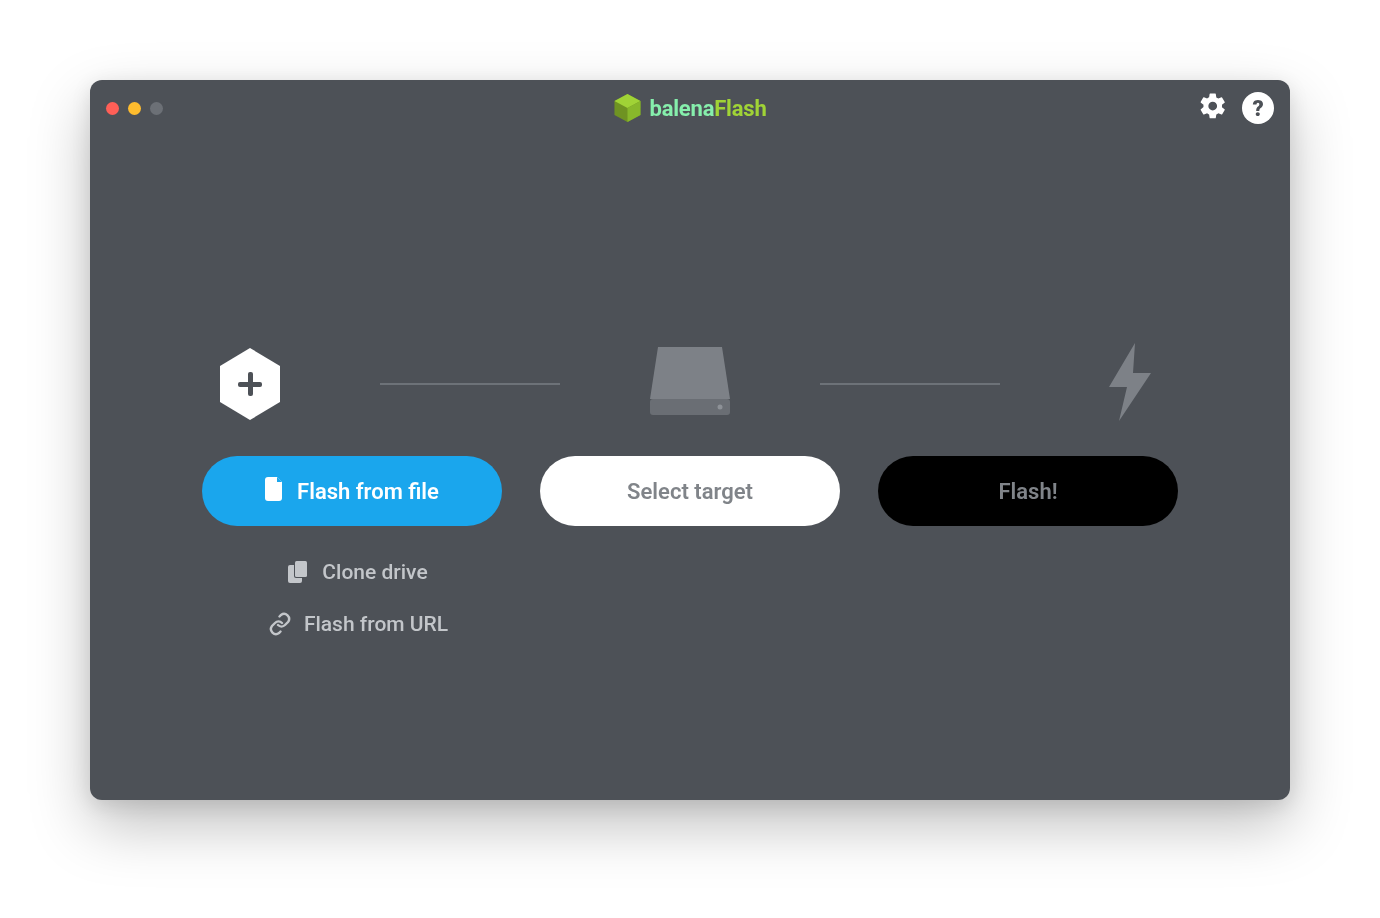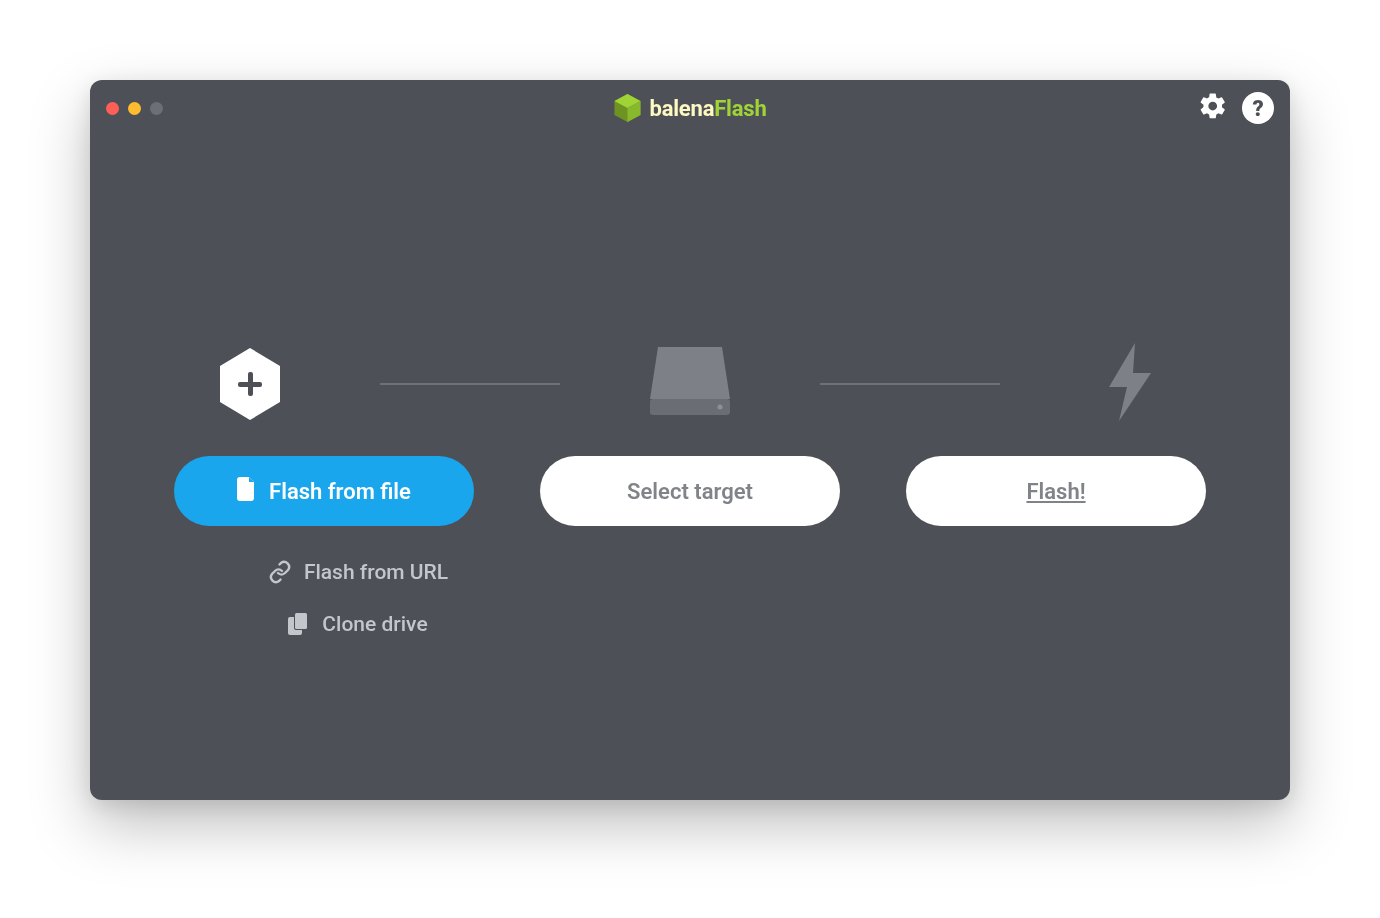--- a/index.html
+++ b/index.html
@@ -58,21 +58,21 @@
     display: flex;
     align-items: center;
     gap: 8px;
   }
   .brand svg { display: block; }
   .brand-text {
     font-size: 22px;
     font-weight: 700;
     letter-spacing: -0.2px;
   }
-  .brand-text .b1 { color: #fef9c3; }
+  .brand-text .b1 { color: #86efac; }
   .brand-text .b2 { color: #a0d336; }
 
   .title-right {
     margin-left: auto;
     display: flex;
     align-items: center;
     gap: 14px;
   }
   .gear-btn { color: #ffffff; display:flex; align-items:center; cursor:pointer; }
   .help-btn {
@@ -130,37 +130,37 @@
   }
   .hex-plus::before { left: 50%; top: 2px; width: 5px; margin-left:-2.5px; height: 24px; border-radius: 2px; }
   .hex-plus::after  { top: 50%; left: 2px; height: 5px; margin-top:-2.5px; width: 24px; border-radius: 2px; }
 
   .buttons-row {
     position: absolute;
     top: 320px;
     left: 0; right: 0;
     display: flex;
     justify-content: center;
-    gap: 66px;
+    gap: 38px;
   }
   .pill {
     width: 300px;
     height: 70px;
     border-radius: 40px;
     display: flex;
     align-items: center;
     justify-content: center;
     font-size: 22px;
     font-weight: 600;
     gap: 12px;
     cursor: pointer;
   }
   .pill.primary { background: #1aa6ed; color: #ffffff; }
   .pill.disabled { background: #ffffff; color: #808489; cursor: default; }
-  .pill.disabled2 { background: #ffffff; color: #808489; cursor: default; text-decoration: underline; }
+  .pill.disabled2 { background: #000000; color: #808489; cursor: default; }
 
   .secondary-opts {
     position: absolute;
     top: 410px;
     left: 0;
     width: 400px;
     display: flex;
     flex-direction: column;
     align-items: center;
   }
@@ -269,33 +269,33 @@
 
       <div class="pill disabled2">
         <span>Flash!</span>
       </div>
 
     </div>
 
     <div class="secondary-opts" style="left:68px;">
       <div class="sec-btn">
         <span>
-          <svg width="24" height="24" viewBox="0 0 24 24" fill="none" stroke="#c3c6ca" stroke-width="2.4" stroke-linecap="round">
-            <path d="M10 13a5 5 0 0 0 7 0l3-3a5 5 0 0 0-7-7l-1.5 1.5"></path>
-            <path d="M14 11a5 5 0 0 0-7 0l-3 3a5 5 0 0 0 7 7l1.5-1.5"></path>
-          </svg>
-        </span>
-        <span>Flash from URL</span>
-      </div>
-      <div class="sec-btn">
-        <span>
           <svg width="22" height="24" viewBox="0 0 22 24" fill="#c3c6ca">
             <rect x="0" y="5" width="14" height="18" rx="2"></rect>
             <rect x="6" y="0" width="14" height="18" rx="2" fill="#4d5157"></rect>
             <rect x="7" y="1" width="12" height="16" rx="1.5" fill="#c3c6ca"></rect>
           </svg>
         </span>
         <span>Clone drive</span>
       </div>
+      <div class="sec-btn">
+        <span>
+          <svg width="24" height="24" viewBox="0 0 24 24" fill="none" stroke="#c3c6ca" stroke-width="2.4" stroke-linecap="round">
+            <path d="M10 13a5 5 0 0 0 7 0l3-3a5 5 0 0 0-7-7l-1.5 1.5"></path>
+            <path d="M14 11a5 5 0 0 0-7 0l-3 3a5 5 0 0 0 7 7l1.5-1.5"></path>
+          </svg>
+        </span>
+        <span>Flash from URL</span>
+      </div>
     </div>
 
   </div>
 </div>
 
 </body></html>

